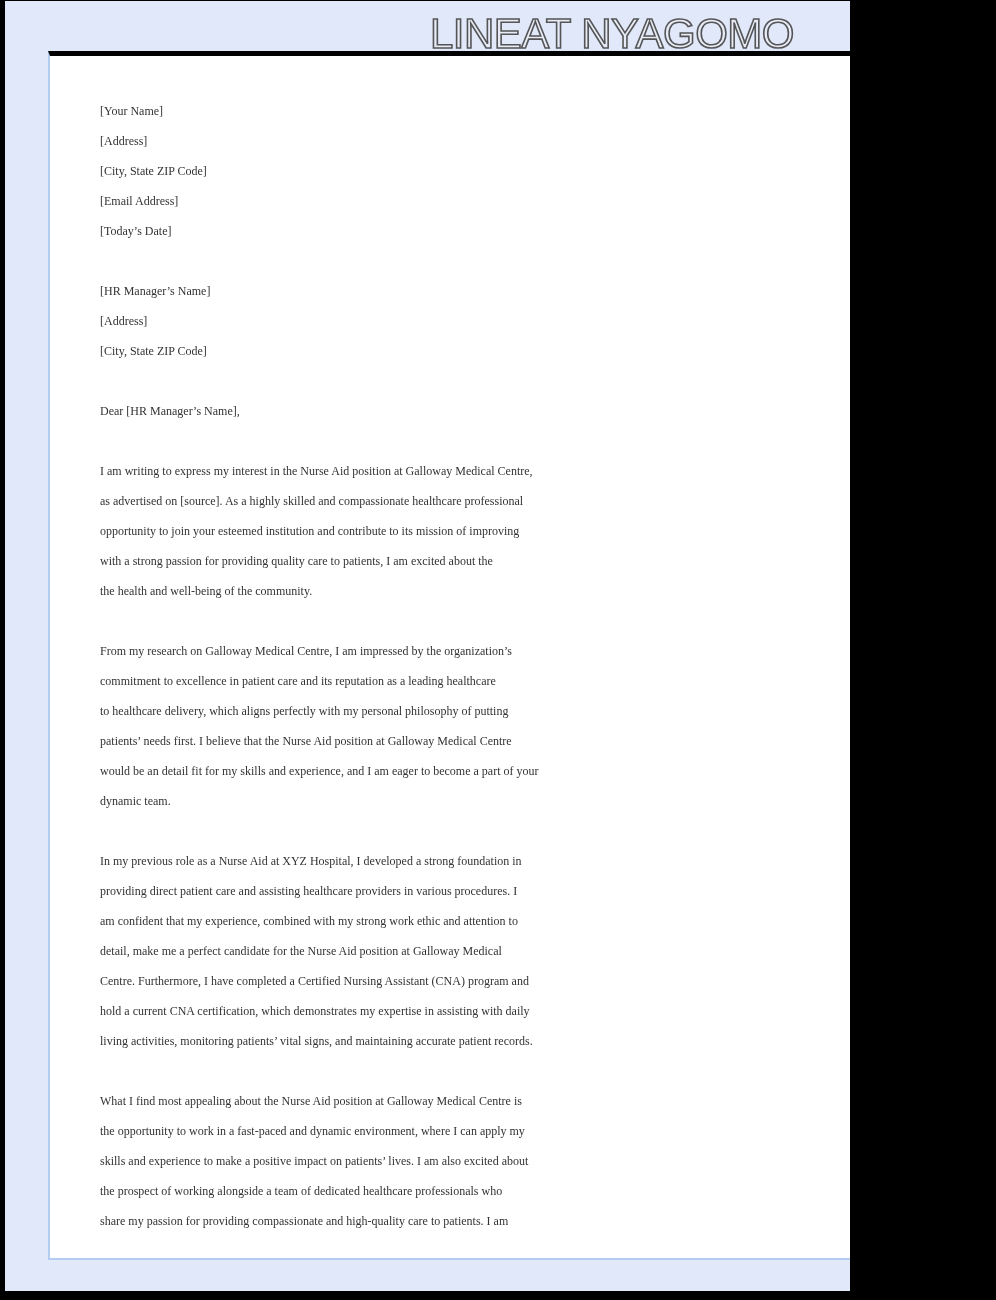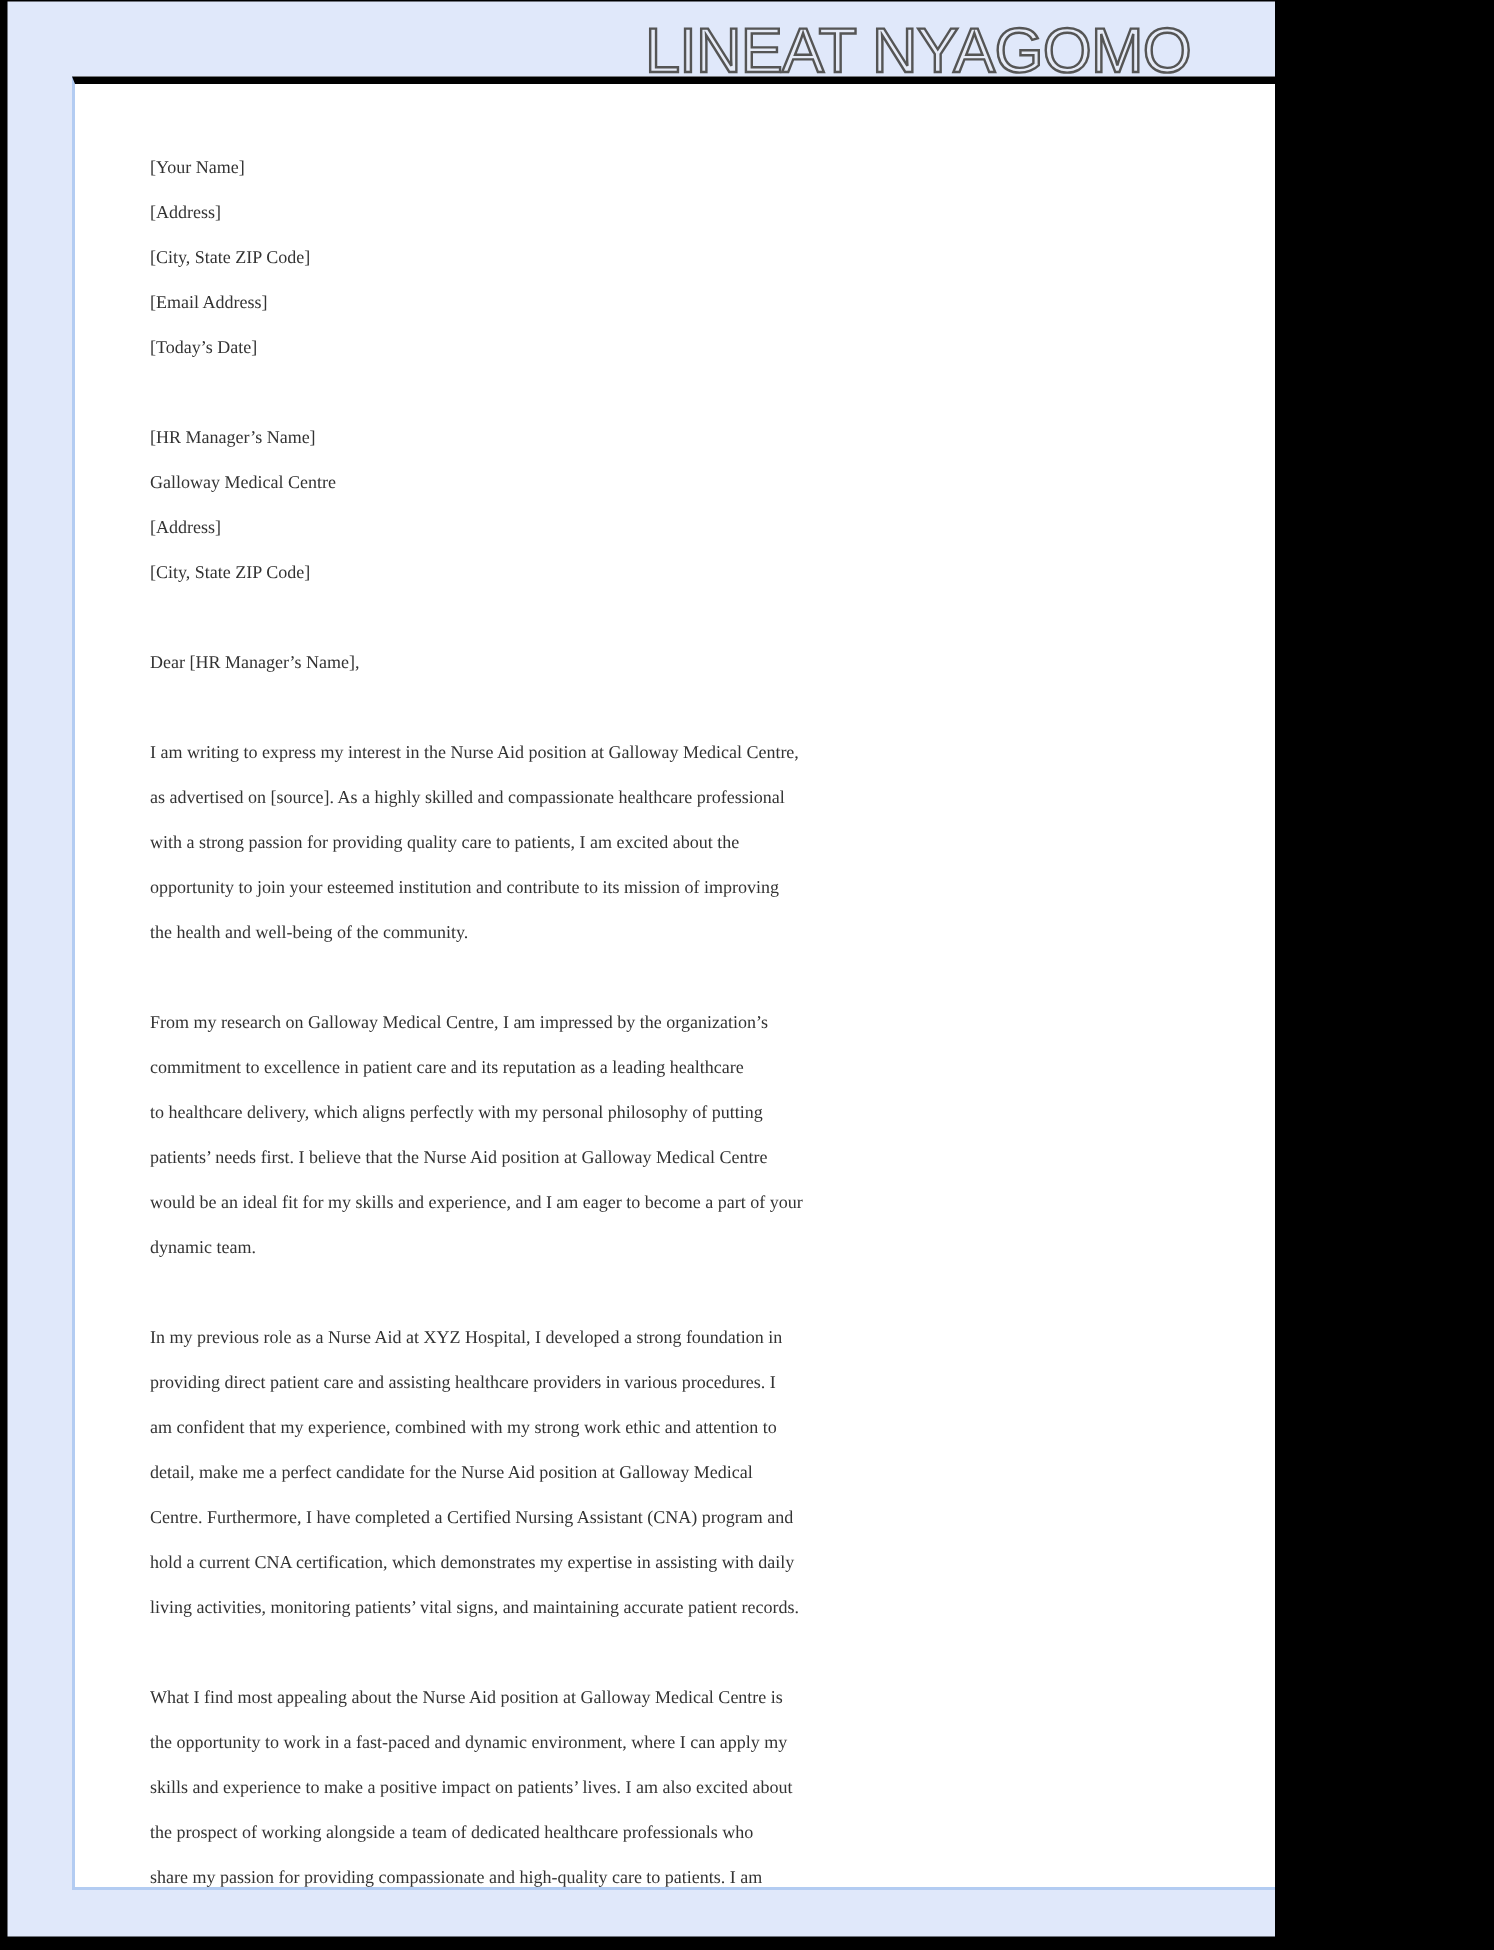--- a/index.html
+++ b/index.html
@@ -92,43 +92,42 @@
     <div>
       <span class="line">[Your Name]</span>
       <span class="line">[Address]</span>
       <span class="line">[City, State ZIP Code]</span>
       <span class="line">[Email Address]</span>
       <span class="line">[Today’s Date]</span>
     </div>
     <span class="gap"></span>
     <div>
       <span class="line">[HR Manager’s Name]</span>
-      <span class="line">Galloway Medical Centre</span>
       <span class="line">[Address]</span>
       <span class="line">[City, State ZIP Code]</span>
     </div>
     <span class="gap"></span>
     <span class="line">Dear [HR Manager’s Name],</span>
     <span class="gap"></span>
 
     <div>
       <span class="line">I am writing to express my interest in the Nurse Aid position at Galloway Medical Centre,</span>
       <span class="line">as advertised on [source]. As a highly skilled and compassionate healthcare professional</span>
+      <span class="line">opportunity to join your esteemed institution and contribute to its mission of improving</span>
       <span class="line">with a strong passion for providing quality care to patients, I am excited about the</span>
-      <span class="line">opportunity to join your esteemed institution and contribute to its mission of improving</span>
       <span class="line">the health and well-being of the community.</span>
     </div>
     <span class="gap"></span>
 
     <div>
       <span class="line">From my research on Galloway Medical Centre, I am impressed by the organization’s</span>
       <span class="line">commitment to excellence in patient care and its reputation as a leading healthcare</span>
       <span class="line">to healthcare delivery, which aligns perfectly with my personal philosophy of putting</span>
       <span class="line">patients’ needs first. I believe that the Nurse Aid position at Galloway Medical Centre</span>
-      <span class="line">would be an ideal fit for my skills and experience, and I am eager to become a part of your</span>
+      <span class="line">would be an detail fit for my skills and experience, and I am eager to become a part of your</span>
       <span class="line">dynamic team.</span>
     </div>
     <span class="gap"></span>
 
     <div>
       <span class="line">In my previous role as a Nurse Aid at XYZ Hospital, I developed a strong foundation in</span>
       <span class="line">providing direct patient care and assisting healthcare providers in various procedures. I</span>
       <span class="line">am confident that my experience, combined with my strong work ethic and attention to</span>
       <span class="line">detail, make me a perfect candidate for the Nurse Aid position at Galloway Medical</span>
       <span class="line">Centre. Furthermore, I have completed a Certified Nursing Assistant (CNA) program and</span>

